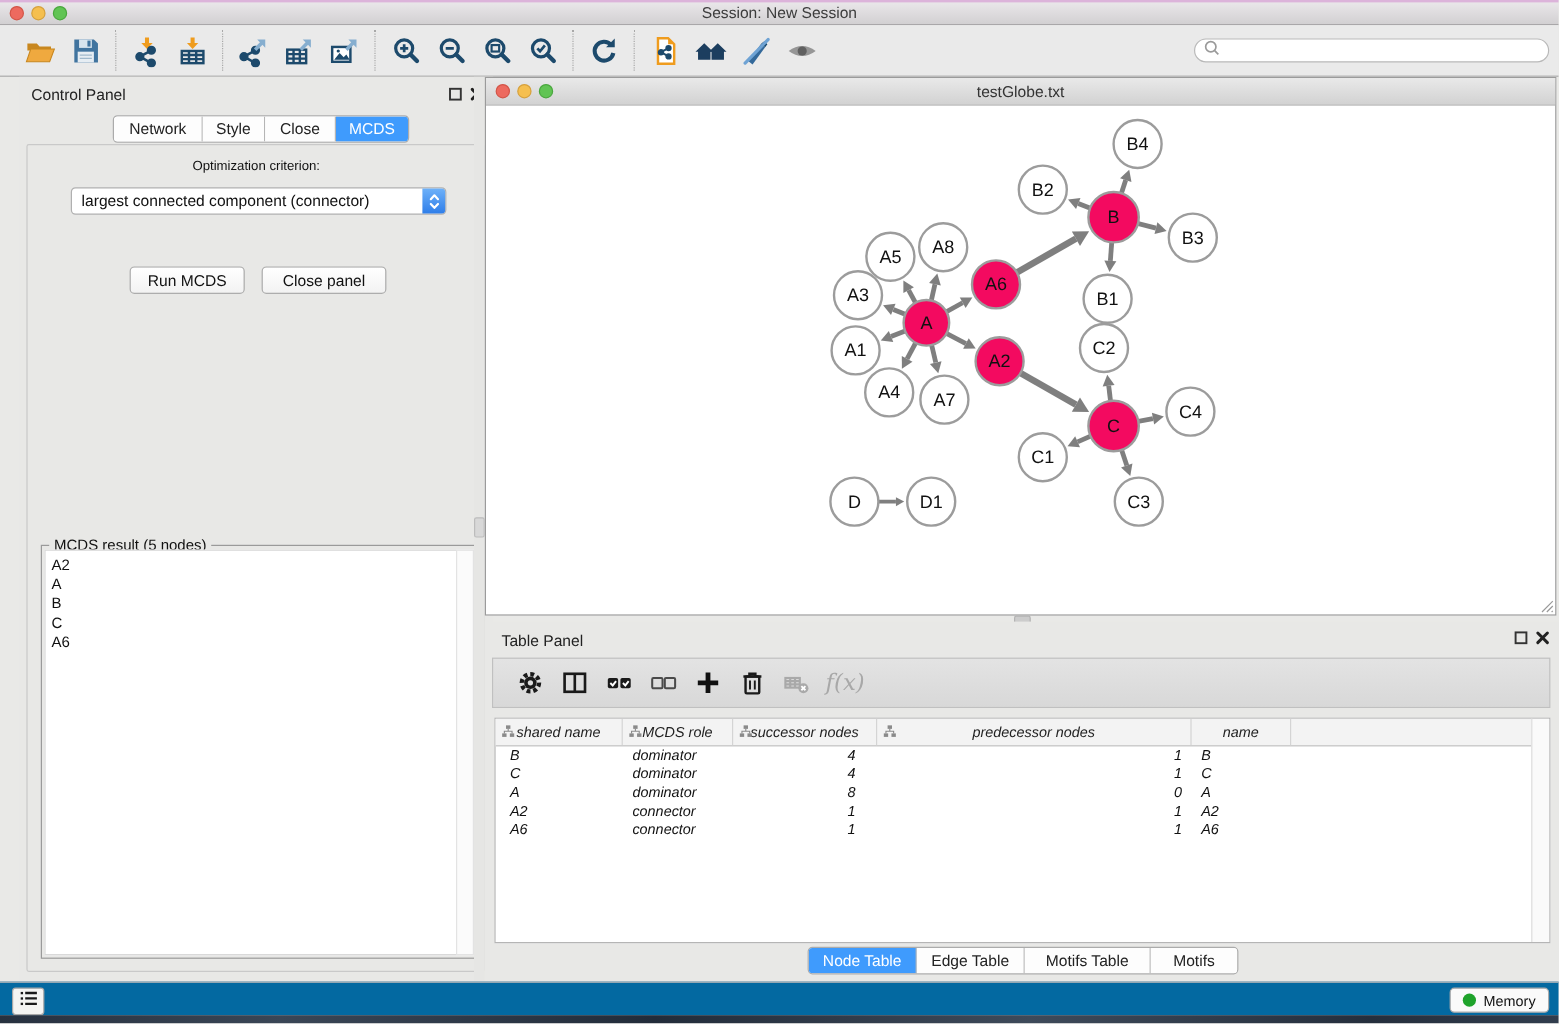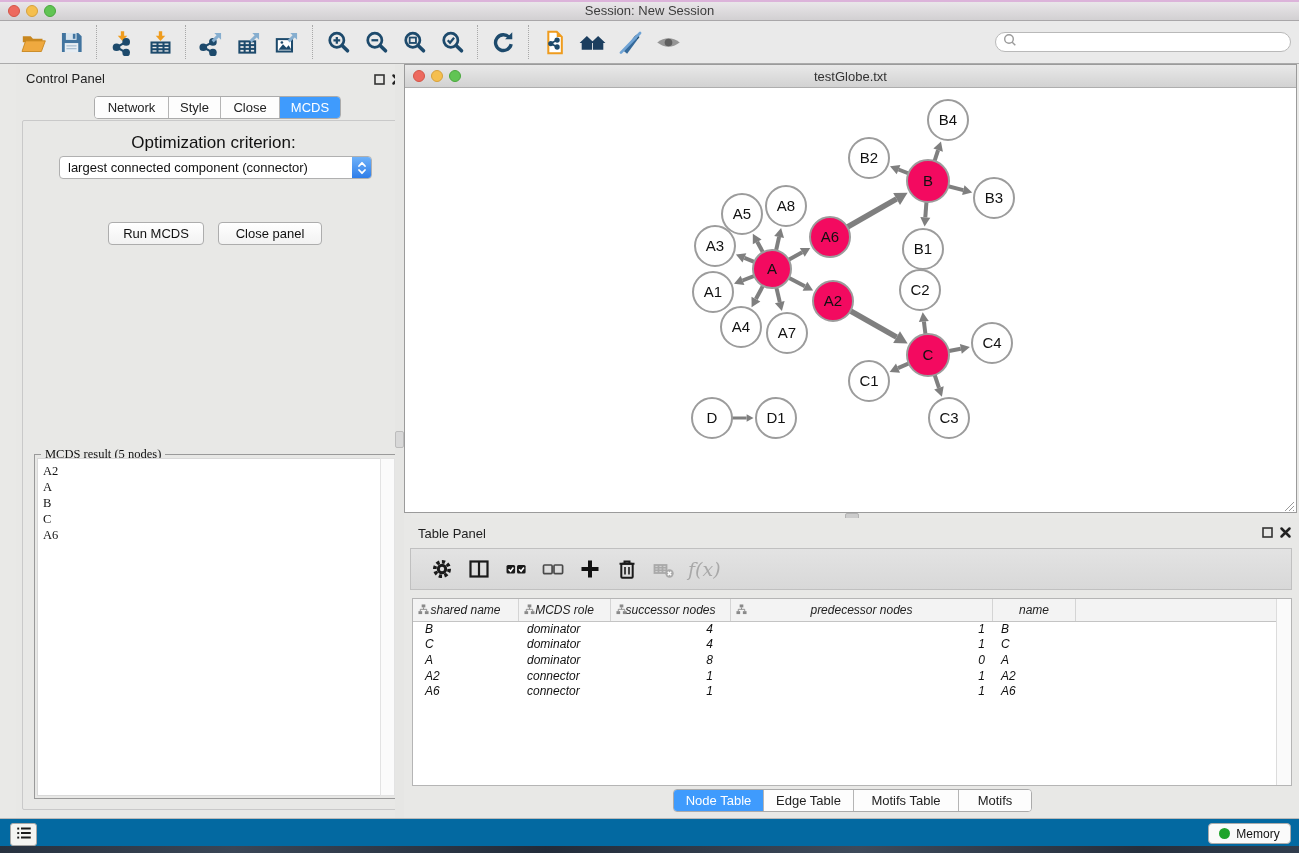--- a/index.html
+++ b/index.html
@@ -24,26 +24,26 @@
   
   #control-panel{left:16px;top:64px;width:395px;height:754px;background:#e8e8e6;}
   #cp-title{position:absolute;left:10px;top:7px;font-size:13px;color:#222;}
   .mini-icon{position:absolute;top:8px;width:14px;height:14px;}
   #cp-box{position:absolute;left:6px;top:56px;width:382px;height:690px;border:1px solid #c9c9c9;border-radius:2px;box-sizing:border-box;}
   .tabrow{position:absolute;display:flex;height:21px;border:1px solid #ababab;border-radius:4px;background:#fff;overflow:hidden;}
   .tab{display:flex;align-items:center;justify-content:center;font-size:13px;color:#222;border-right:1px solid #b5b5b5;background:#fdfdfd;box-sizing:border-box;}
   .tab:last-child{border-right:none;}
   .tab.active{background:#3f9bfd;color:#fff;}
   #cp-tabs{left:78px;top:32px;}
-  #opt-label{position:absolute;left:0;width:395px;top:69px;text-align:center;font-size:17px;color:#111;}
+  #opt-label{position:absolute;left:0;width:395px;top:69px;text-align:center;font-size:11px;color:#111;}
   #criterion-select{position:absolute;left:43px;top:92px;width:313px;height:23px;background:#fff;border:1px solid #b0b0b0;border-radius:4px;box-sizing:border-box;display:flex;align-items:center;}
   #criterion-select .sel-text{flex:1;font-size:13px;color:#111;padding-left:8px;white-space:nowrap;overflow:hidden;}
   #criterion-select .stepper{width:19px;height:21px;border-radius:0 3px 3px 0;background:linear-gradient(#6eb1f9,#2f7ee9);display:flex;align-items:center;justify-content:center;}
   .cp-btn{position:absolute;top:126px;height:23px;background:linear-gradient(#ffffff,#f2f2f2);border:1px solid #adadad;border-radius:4px;box-sizing:border-box;font-size:13px;color:#111;display:flex;align-items:center;justify-content:center;margin-top:32px;}
-  #result-box{position:absolute;left:18px;top:390px;width:364px;height:345px;border:1px solid #9a9a9a;box-sizing:border-box;font-family:Liberation Serif, serif;}
+  #result-box{position:absolute;left:18px;top:390px;width:364px;height:345px;border:1px solid #9a9a9a;box-sizing:border-box;}
   #result-legend{position:absolute;left:6px;top:-8px;background:#e8e8e6;padding:0 4px;font-size:12.5px;color:#111;}
   #result-list{position:absolute;left:2px;top:3px;right:15px;bottom:2px;background:#fff;border:1px solid #d9d9d9;padding:4px 0 0 5px;box-sizing:border-box;}
   #result-gutter{position:absolute;top:3px;right:2px;bottom:2px;width:13px;background:#fbfbfb;border:1px solid #e3e3e3;}
   .result-item{font-size:12.5px;line-height:16px;color:#111;}
   
   #v-splitter{left:395px;top:64px;width:9px;height:754px;background:#e6e6e4;}
   #v-grip{position:absolute;left:0;top:367px;width:7px;height:15px;background:#d8d8d8;border:1px solid #bcbcbc;border-radius:2px;}
   
   #net-window{left:404px;top:64px;width:893px;height:449px;background:#fff;border:1px solid #9b9b9b;box-sizing:border-box;}
   #net-titlebar{position:absolute;left:0;top:0;right:0;height:22px;background:linear-gradient(#e9e9e9,#d2d2d2);border-bottom:1px solid #aeaeae;}

